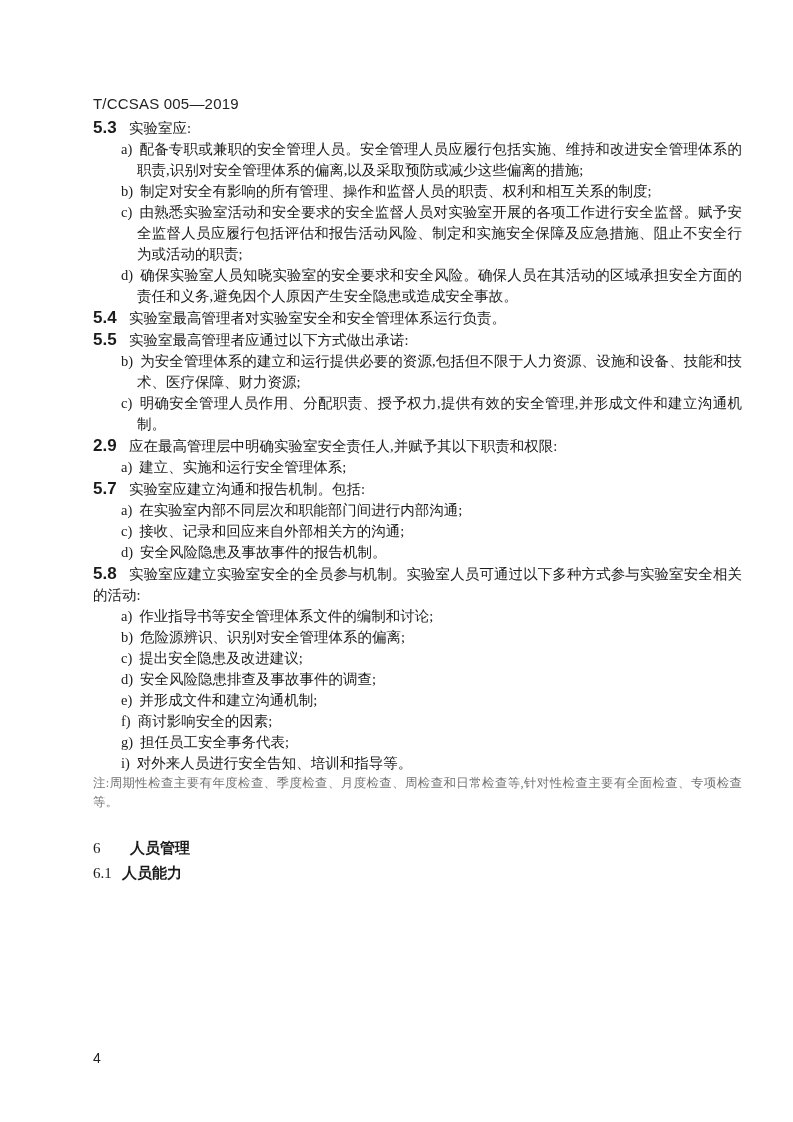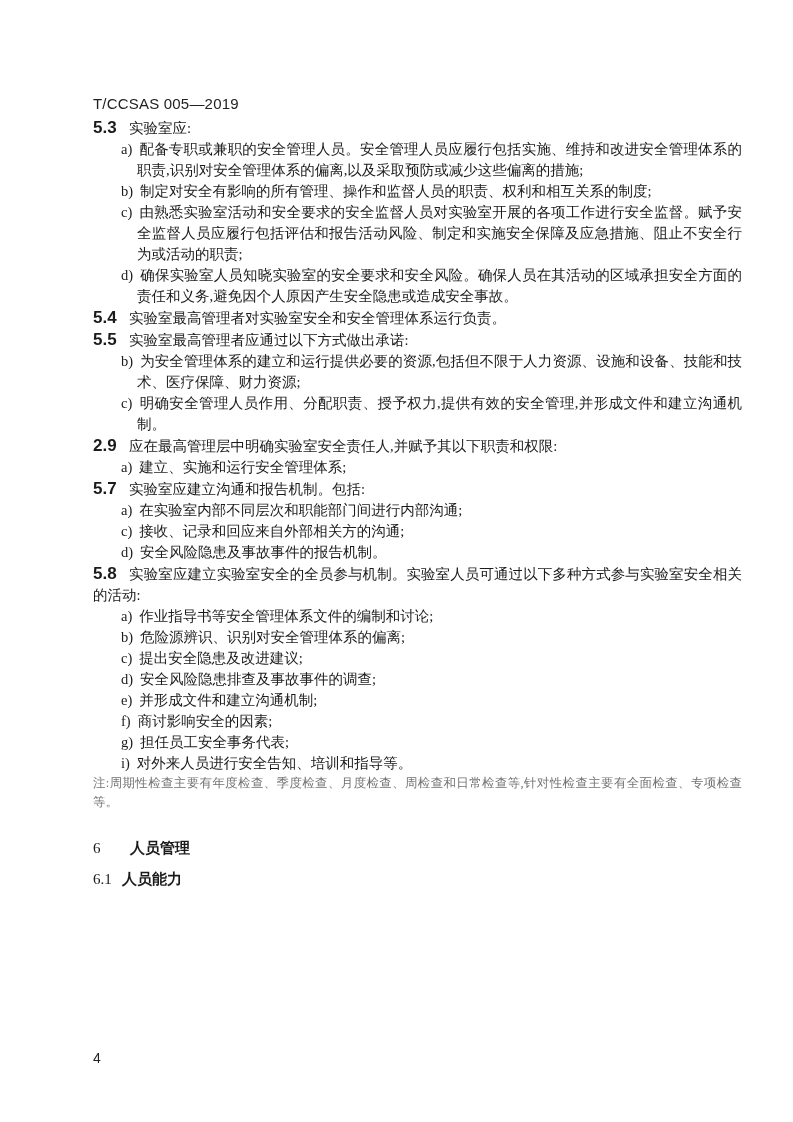--- a/index.html
+++ b/index.html
@@ -55,21 +55,21 @@
     line-height: 19px;
     text-align: justify;
     color: #737373;
   }
   .h1, .h2 {
     font-size: 15px;
     line-height: 21px;
     white-space: nowrap;
   }
   .h1 { margin-top: 26px; }
-  .h2 { margin-top: 9px; }
+  .h2 { margin-top: 3px; }
   .h1 .num, .h2 .num {
     display: inline-block;
     font-family: "Liberation Serif", "DejaVu Serif", serif;
     font-weight: normal;
     font-size: 15px;
   }
   .h1 .num { width: 37px; }
   .h2 .num { width: 29px; }
   .h1 .txt, .h2 .txt {
     font-family: Liberation Mono, monospace;

